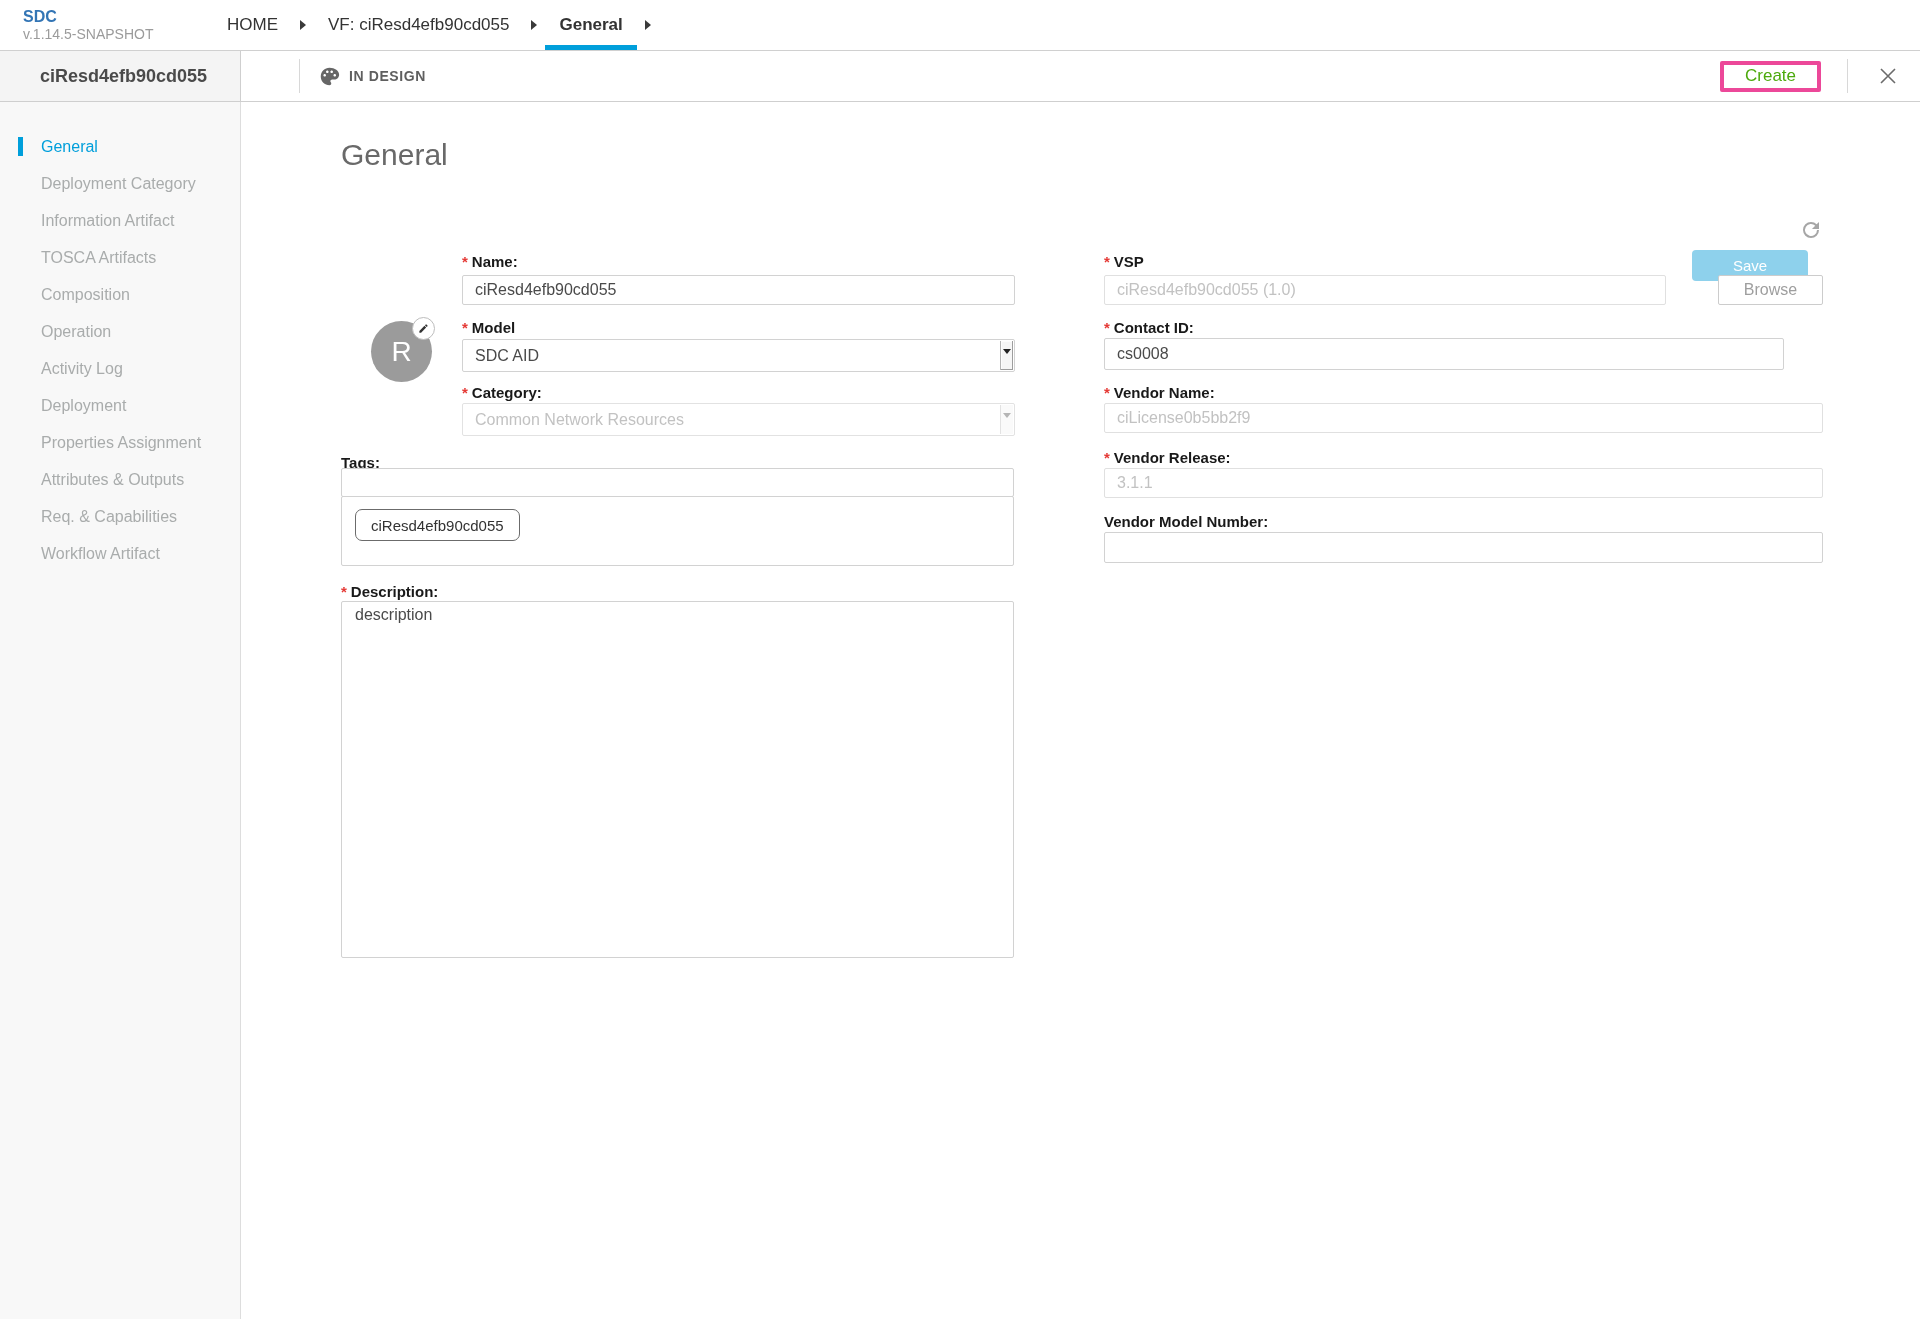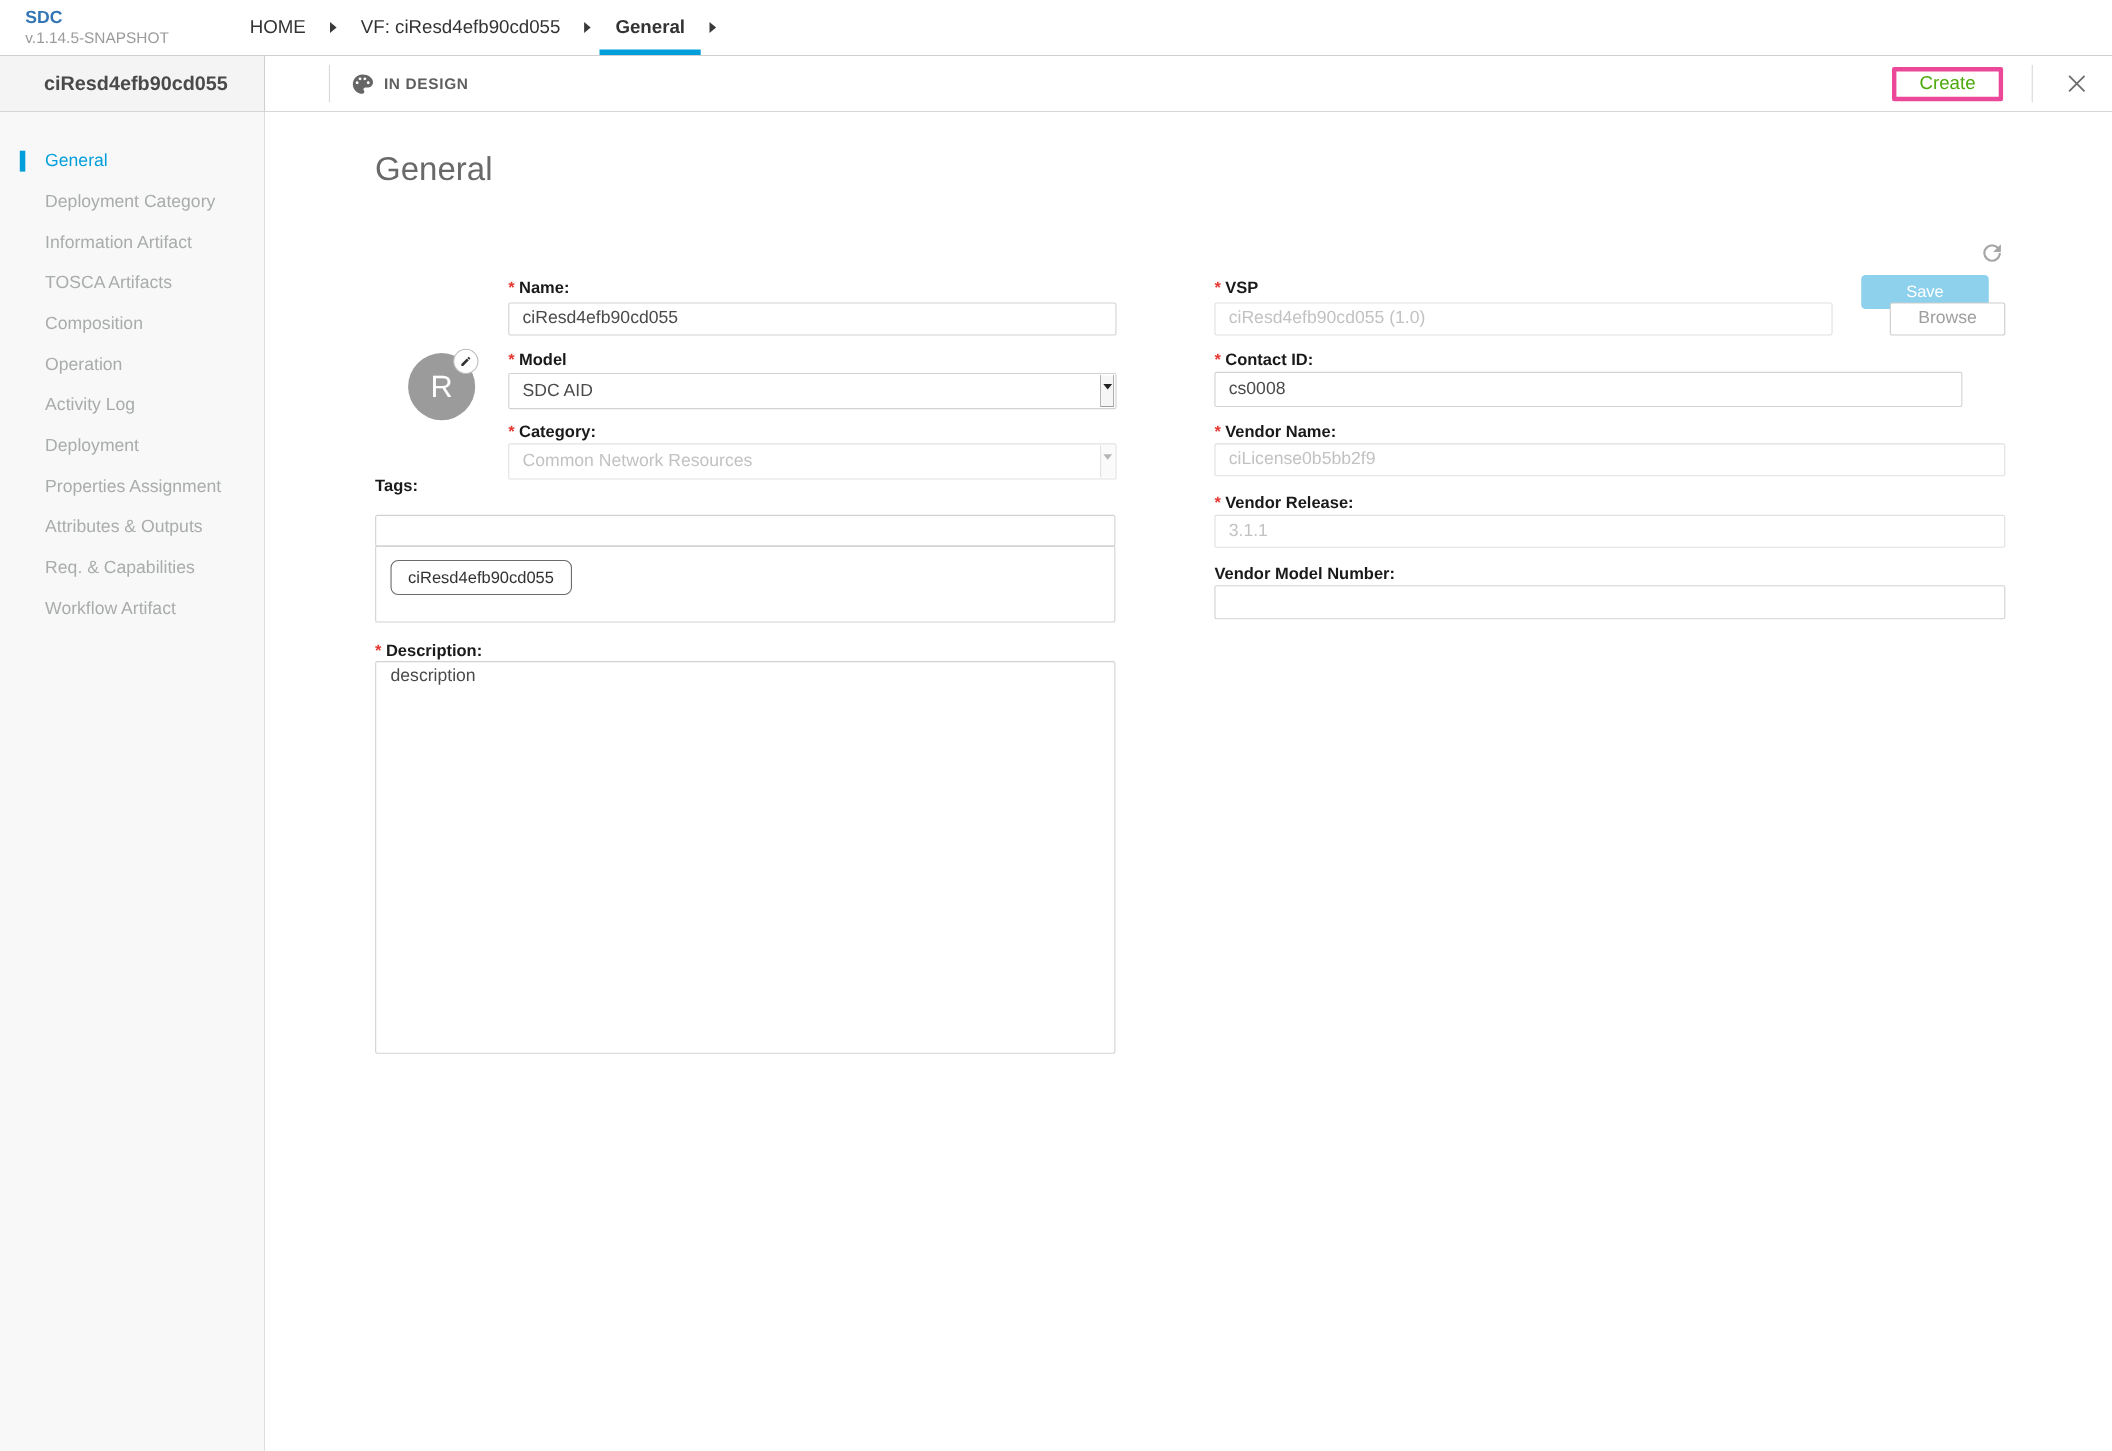--- a/index.html
+++ b/index.html
@@ -194,21 +194,21 @@
   </div>
 
   <div class="field-label" style="left:221px; top:282px;">
     <span class="req">*</span><span>Category:</span>
   </div>
   <div class="fselect disabled" style="left:221px; top:301px; width:553px; height:33px;">
     <span>Common Network Resources</span>
     <span class="sel-strip"></span>
   </div>
 
-  <div class="field-label" style="left:100px; top:331px;">
+  <div class="field-label" style="left:100px; top:352px;">
     <span>Tags:</span>
   </div>
   <input class="tinput" style="left: 100px; top: 366px; width: 673px; height: 29px;" value="">
   <div class="tags-box">
     <span class="tag-chip">ciResd4efb90cd055</span>
   </div>
 
   <div class="field-label" style="left:100px; top:481px;">
     <span class="req">*</span><span>Description:</span>
   </div>

